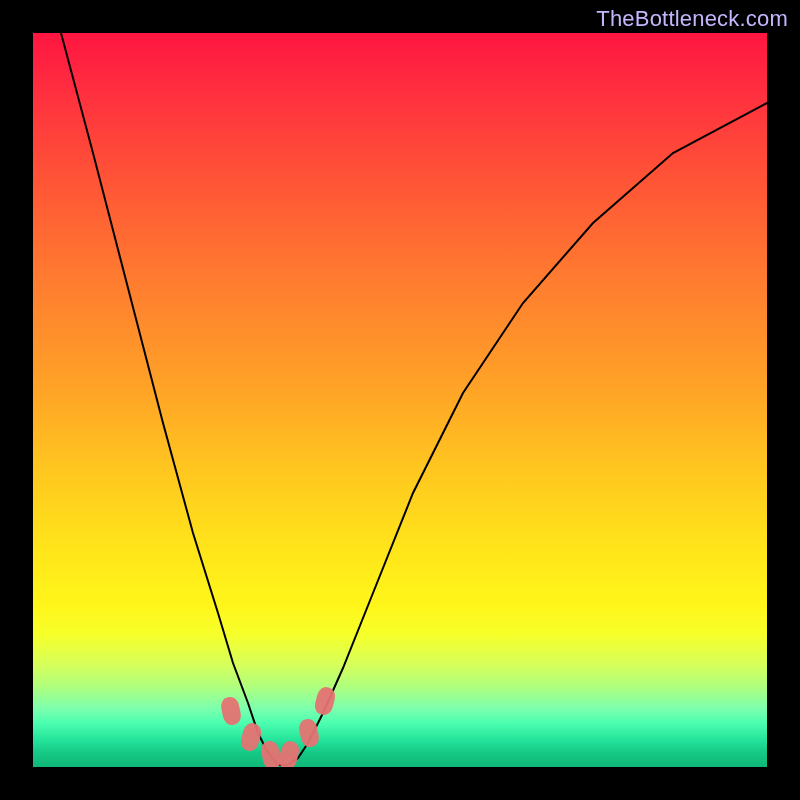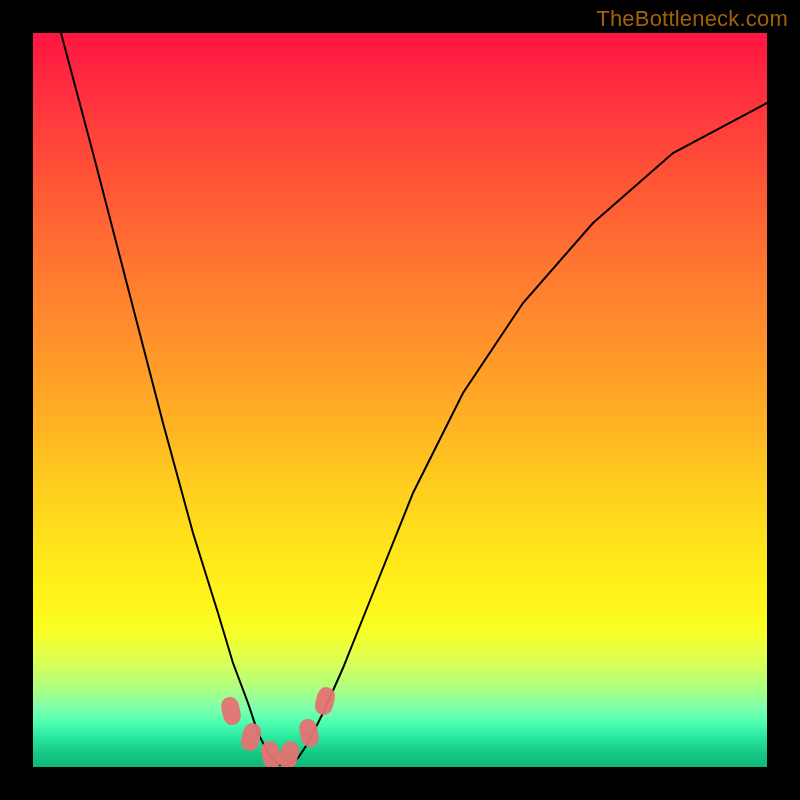--- a/index.html
+++ b/index.html
@@ -41,21 +41,21 @@
       #4cffb0 94%,
       #22e199 96.5%,
       #17c986 98%,
       #0fb877 100%
     );
   }
   .attribution {
     position: absolute;
     top: 6px;
     right: 12px;
-    color: #a16207;
+    color: #c4b5fd;
     font-size: 22px;
     letter-spacing: 0.2px;
     user-select: none;
   }
   svg.curve-layer {
     position: absolute;
     left: 0;
     top: 0;
     width: 734px;
     height: 734px;

